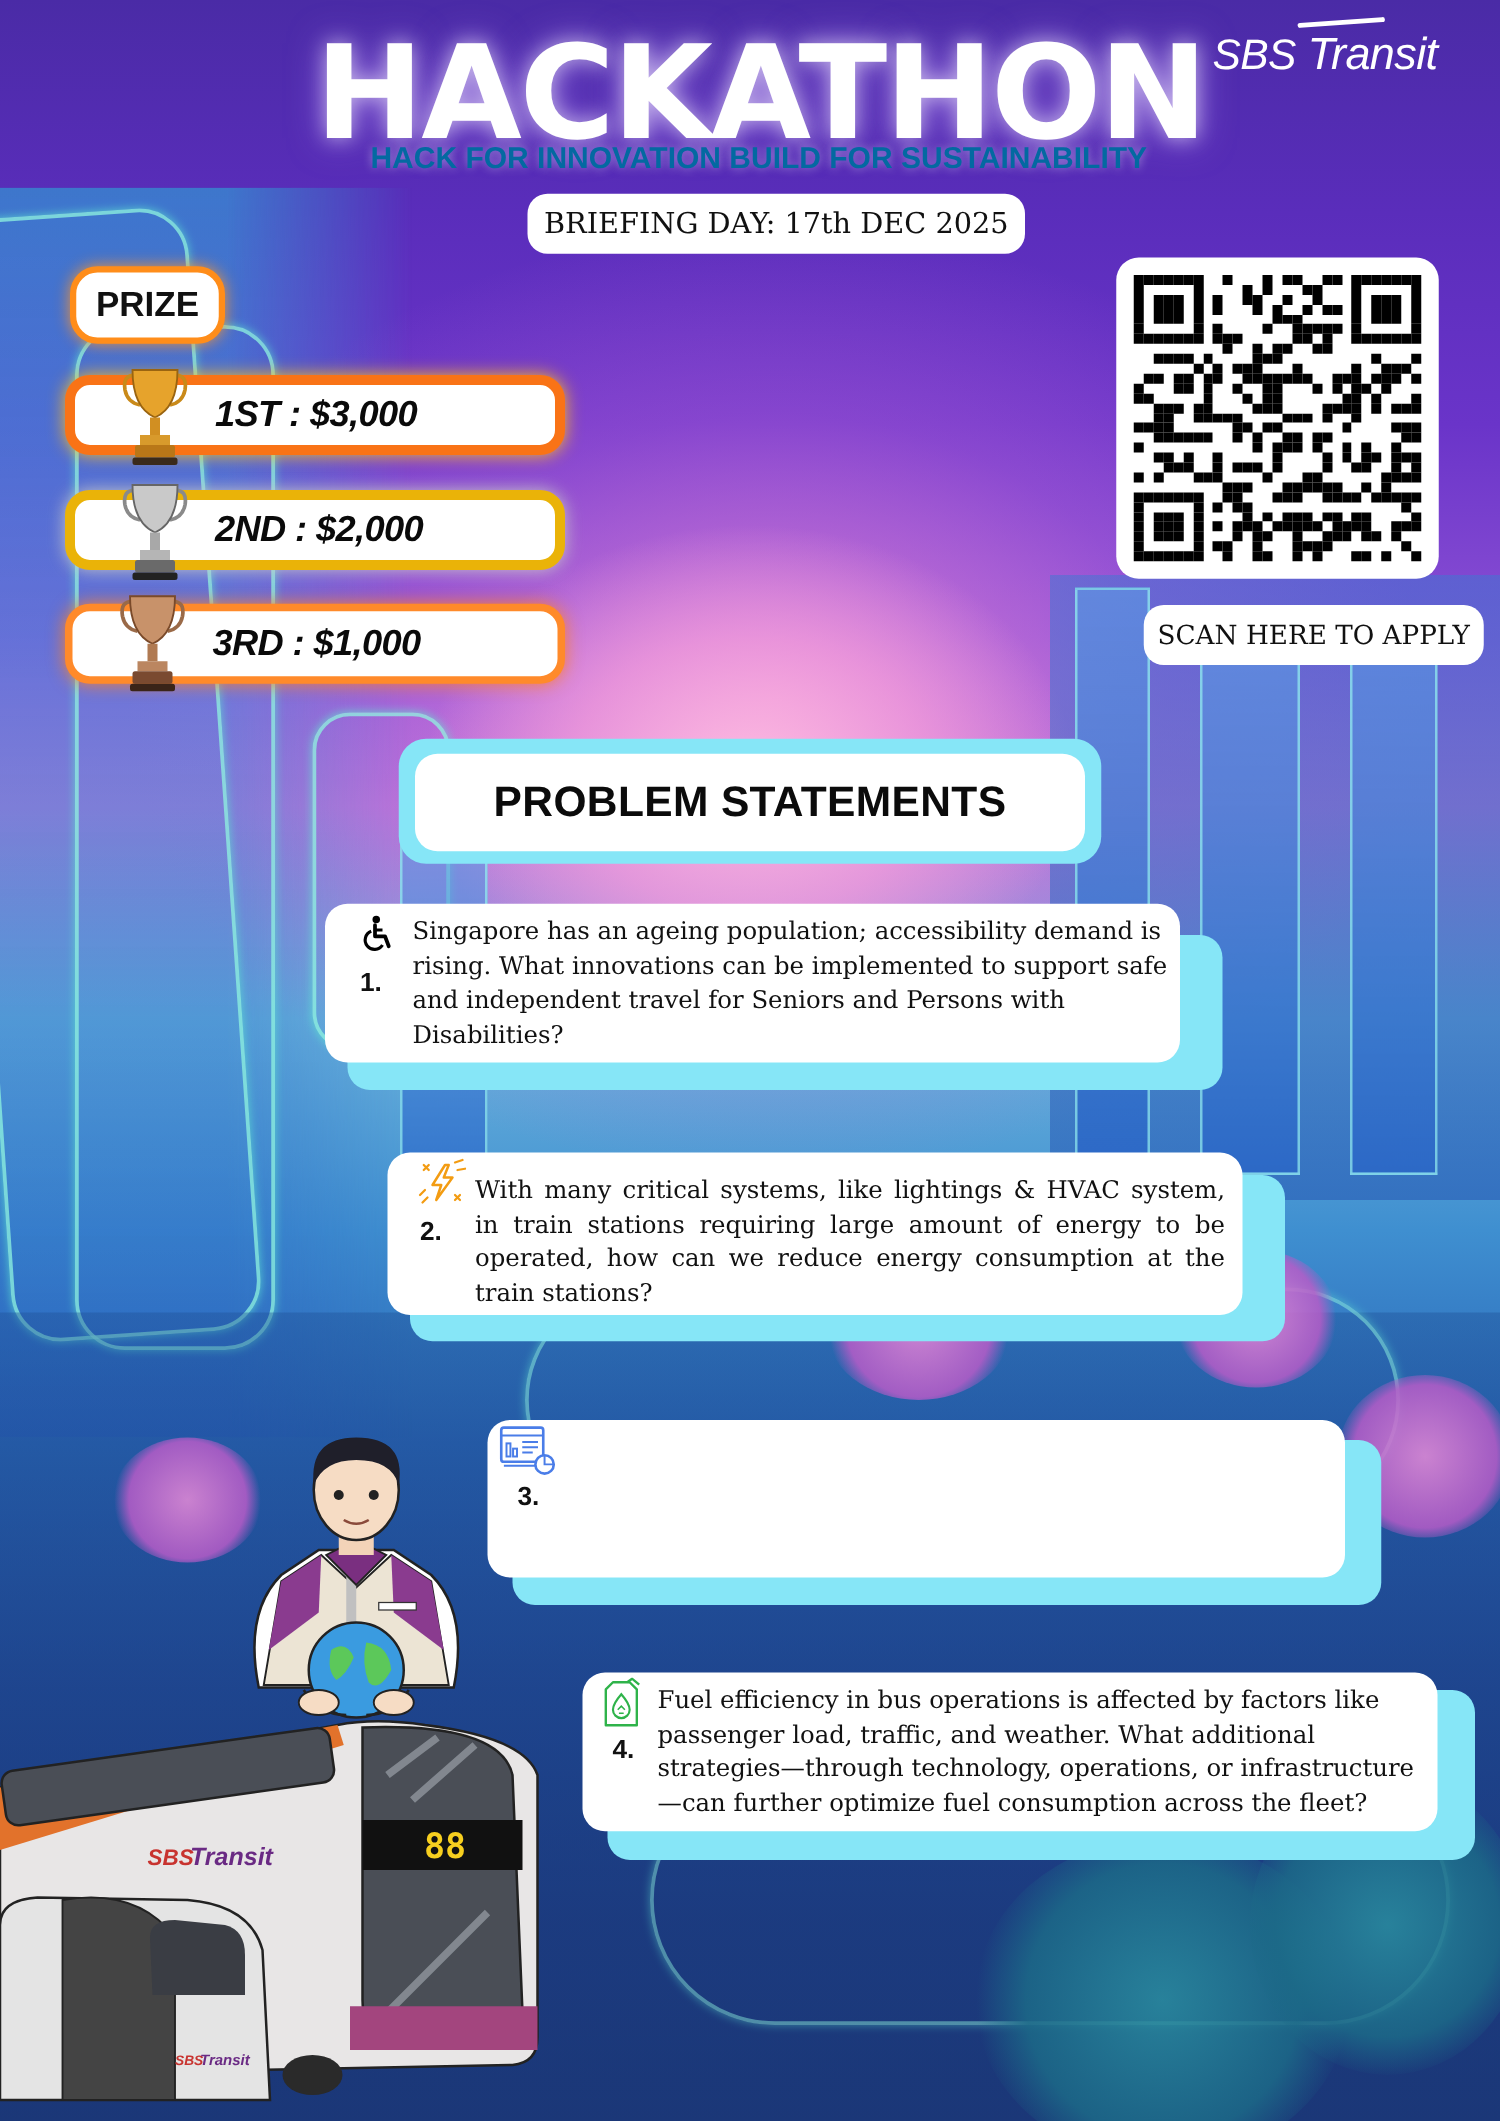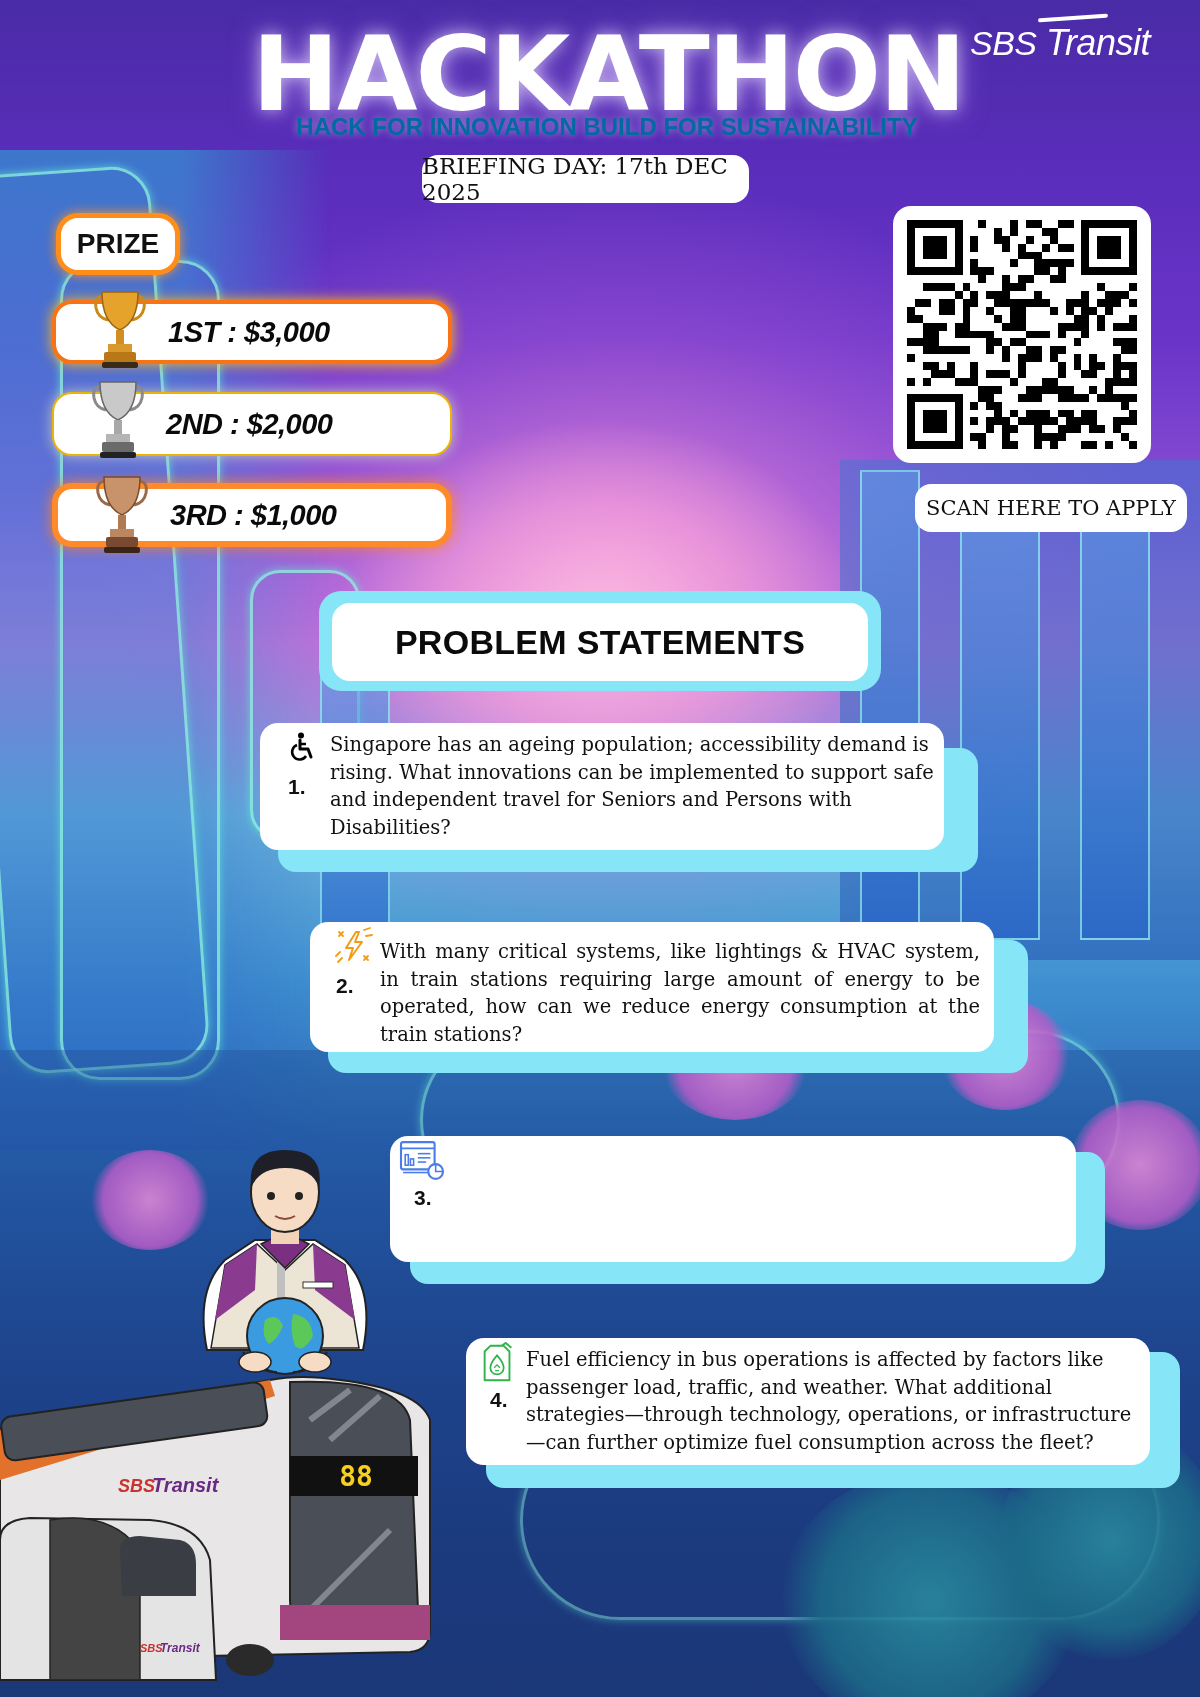--- a/index.html
+++ b/index.html
@@ -45,39 +45,39 @@
     text-shadow: 0 0 8px rgba(255,255,255,0.45);
   }
   .logo {
     position: absolute; left: 970px; top: 22px; color: #fff;
     font-size: 36px; font-style: italic; font-weight: 400; letter-spacing: -0.5px;
     font-family: "Liberation Sans", sans-serif;
   }
   .logo .sbs { font-size: 34px; }
   .logo .bar { position: absolute; left: 68px; top: -6px; width: 70px; height: 4px; background: #fff; border-radius: 2px; transform: rotate(-4deg); }
   .briefing {
-    position: absolute; left: 422px; top: 155px; width: 327px; height: 48px;
+    position: absolute; left: 422px; top: 155px; width: 398px; height: 48px;
     background: #fff; border-radius: 16px; display: flex; align-items: center; justify-content: center;
     font-family: "DejaVu Serif", serif; font-size: 23px; color: #111;
   }
 
   
   .prize-tag {
     position: absolute; left: 56px; top: 213px; width: 124px; height: 62px;
     background: #fff; border: 5px solid #ff8d1a; border-radius: 22px;
     box-shadow: 0 0 12px rgba(255,150,40,0.9);
     display: flex; align-items: center; justify-content: center;
     font-size: 28px; font-weight: 700; color: #111;
   }
   .prize {
     position: absolute; left: 52px; width: 400px; height: 64px; background: #fff; border-radius: 20px;
     display: flex; align-items: center;
   }
-  .prize.gold { top: 300px; border: 4px solid #f97316; box-shadow: 0 0 14px rgba(255,190,30,0.95); }
-  .prize.silver { top: 392px; border: 2px solid #eab308; box-shadow: 0 0 14px rgba(200,200,200,0.95); }
+  .prize.gold { top: 300px; border: 8px solid #f97316; box-shadow: 0 0 14px rgba(255,190,30,0.95); }
+  .prize.silver { top: 392px; border: 8px solid #eab308; box-shadow: 0 0 14px rgba(200,200,200,0.95); }
   .prize.bronze { top: 483px; border: 6px solid #ff8a2a; box-shadow: 0 0 14px rgba(255,130,40,0.95); }
   .prize-label { position: absolute; left: 112px; font-size: 29px; font-weight: 700; font-style: italic; color: #0a0a0a; letter-spacing: -0.5px; }
   .trophy { position: absolute; left: 34px; top: -16px; width: 60px; height: 82px; }
 
   
   .qr-card {
     position: absolute; left: 893px; top: 206px; width: 258px; height: 257px;
     background: #fff; border-radius: 18px; padding: 14px;
   }
   .qr { width: 100%; height: 100%; display: grid; grid-template-columns: repeat(29, 1fr); grid-template-rows: repeat(29, 1fr); }

